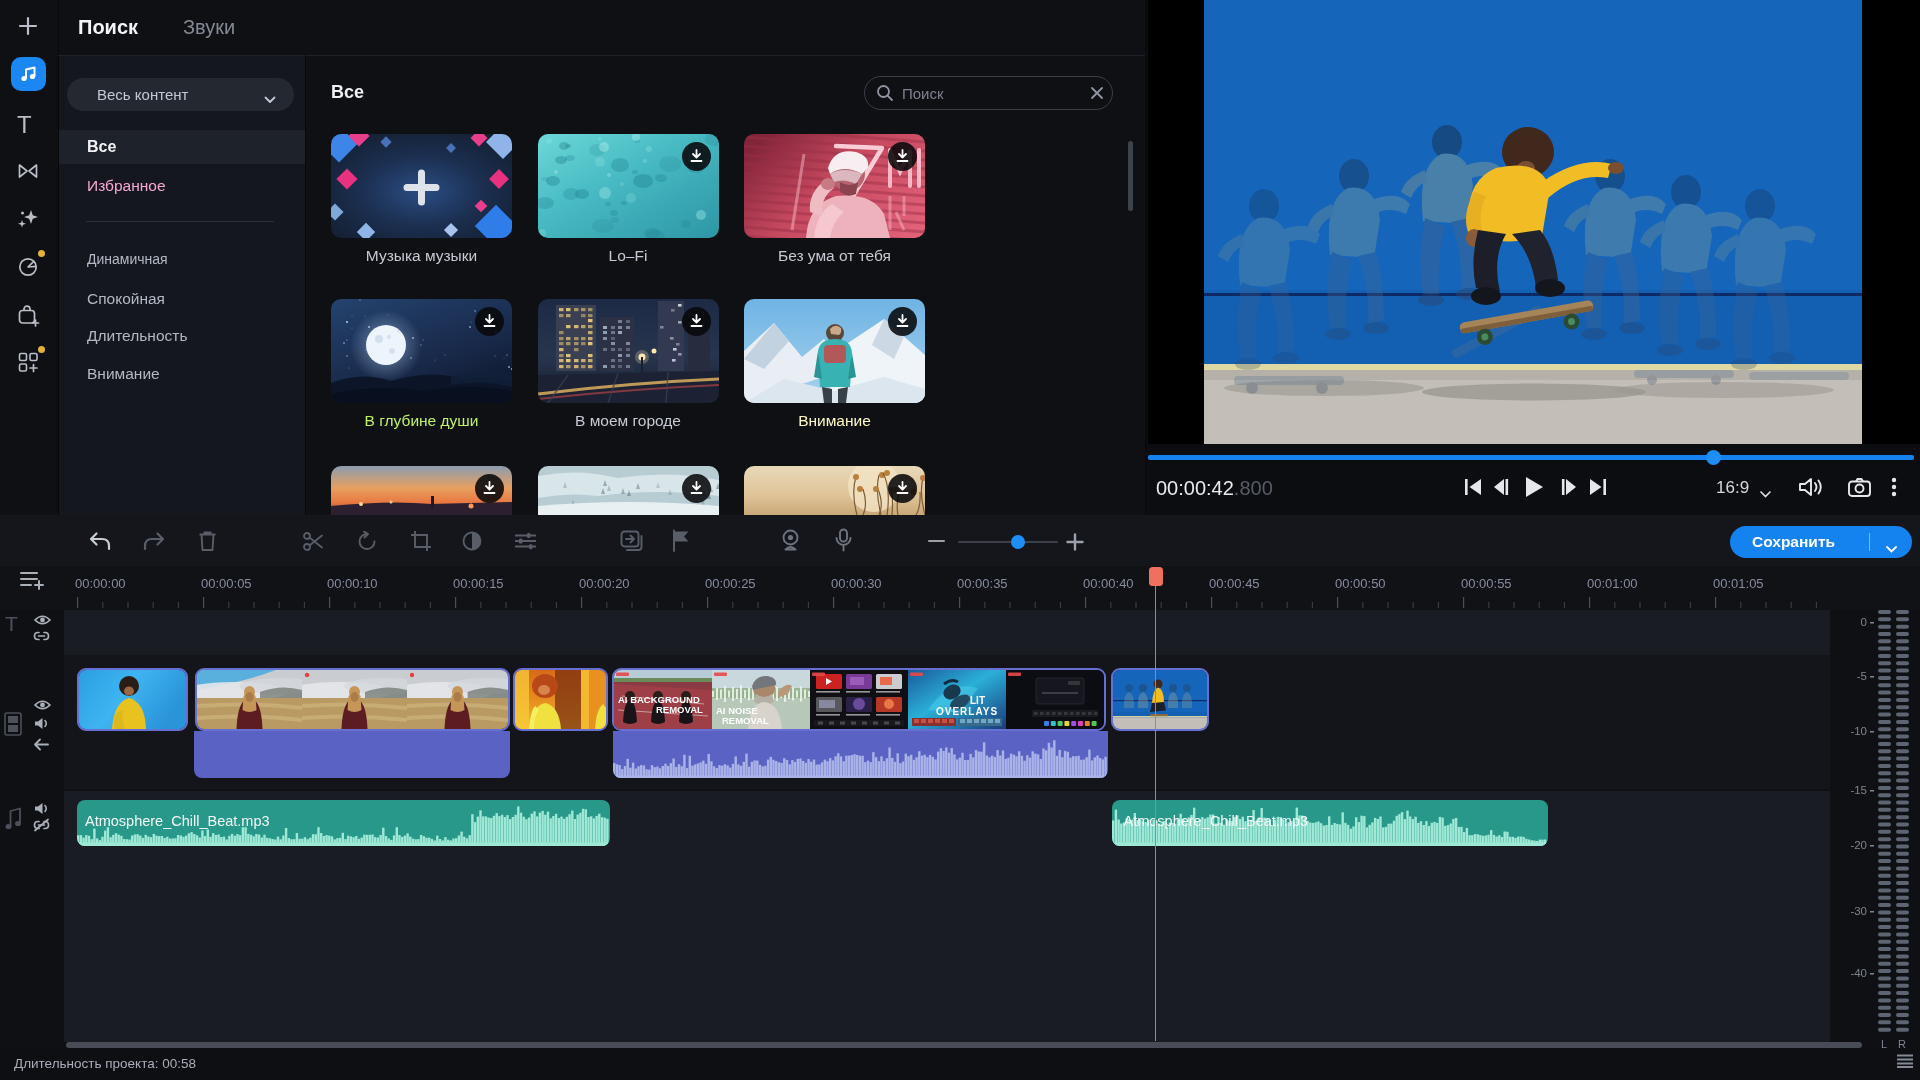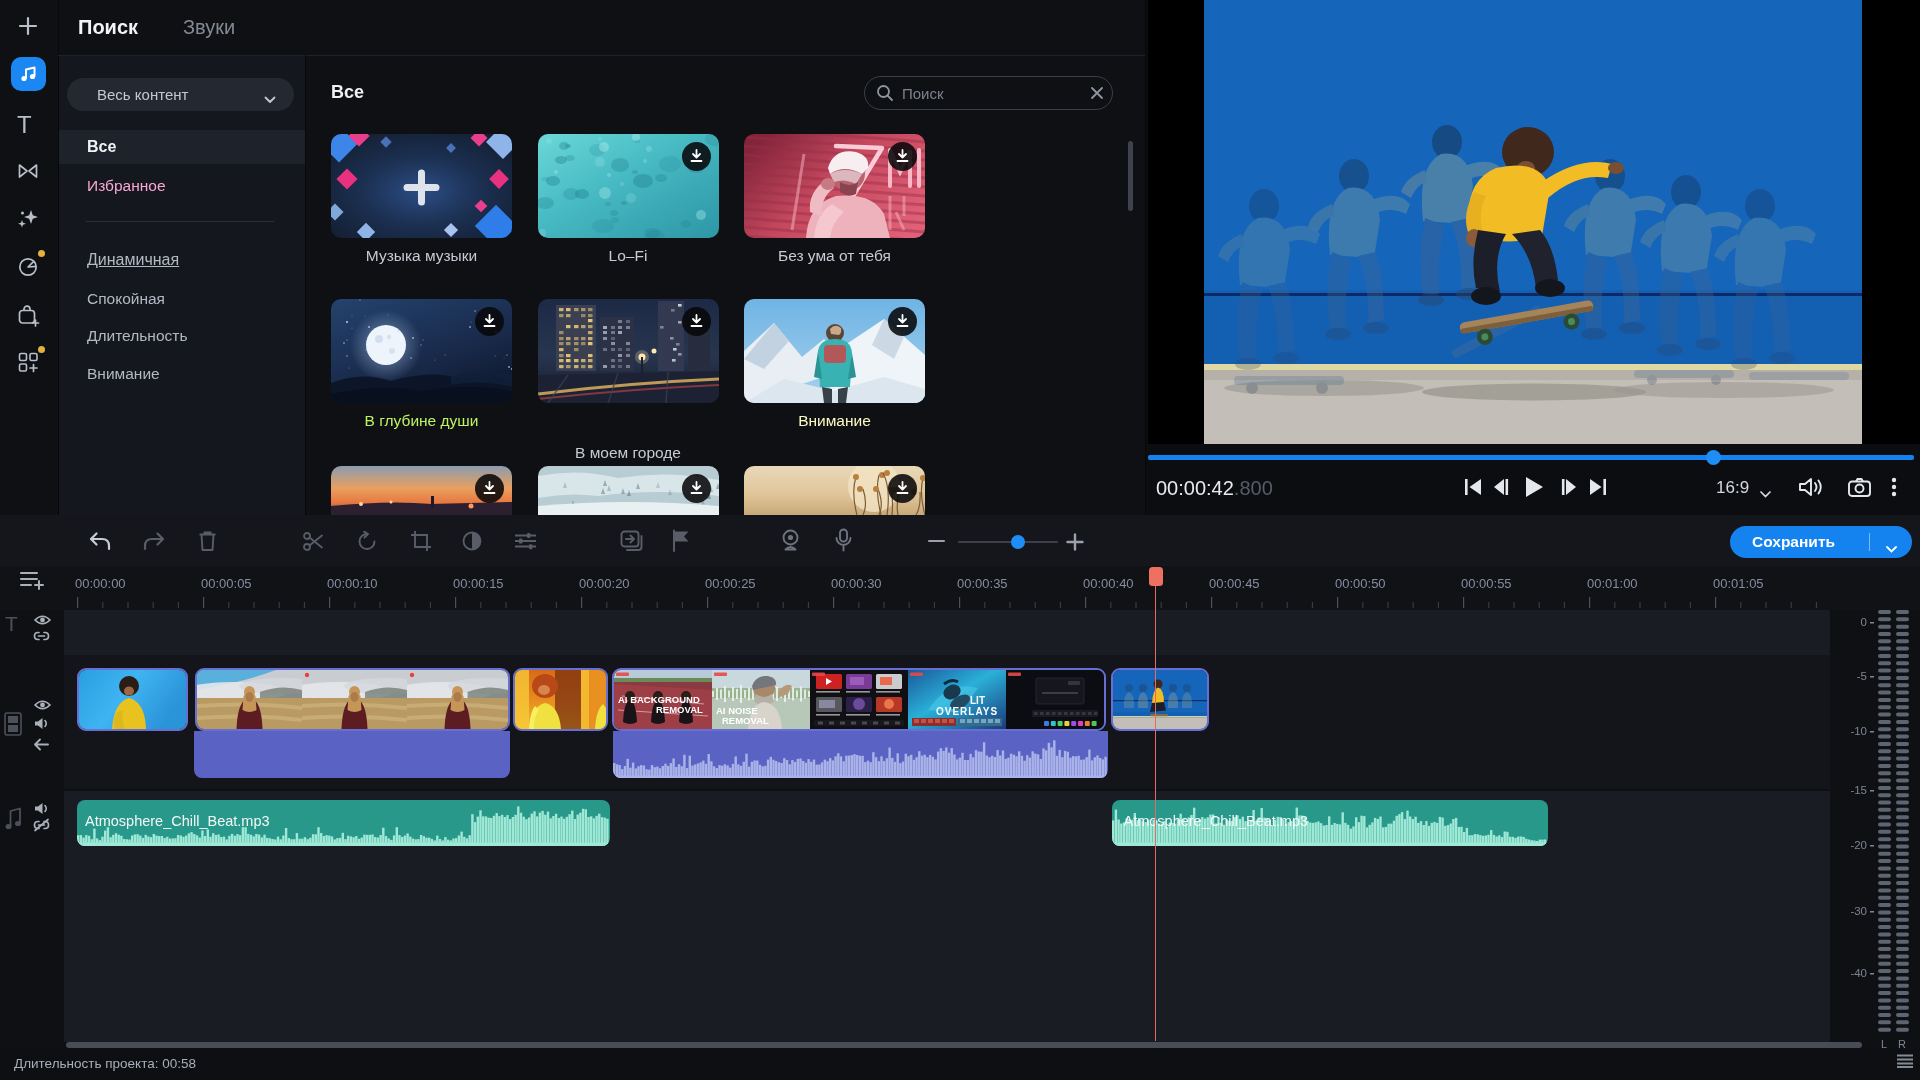--- a/index.html
+++ b/index.html
@@ -55,21 +55,21 @@
 <div class="abs" style="left:183px;top:16px;color:#848a95;font-size:20px;">Звуки</div>
 <div class="abs" style="left:67px;top:78px;width:227px;height:33px;background:#232831;border-radius:17px;"></div>
 <div class="abs" style="left:97px;top:86px;color:#c3c8d2;font-size:15px;">Весь контент</div>
 <div class="abs" style="left:264px;top:90px;"><svg width="12" height="8" viewBox="0 0 12 8" style="">
       <path d="M1.5 1.5 L6 6 L10.5 1.5" stroke="#c3c8d2" stroke-width="1.8" fill="none" stroke-linecap="round" stroke-linejoin="round"></path>
     </svg></div>
 <div class="abs" style="left:59px;top:130px;width:246px;height:34px;background:#1e222a;"></div>
 <div class="abs" style="left:87px;top:138px;color:#f0f2f5;font-size:16px;font-weight:bold;">Все</div>
 <div class="abs" style="left:87px;top:177px;color:#f9a8d4;font-size:15.5px;">Избранное</div>
 <div class="abs" style="left:86px;top:221px;width:188px;height:1px;background:#2b2f38;"></div>
-<div class="abs" style="left:87px;top:251px;color:#b3b9c4;font-size:16px;text-decoration:underline;">Динамичная</div>
+<div class="abs" style="left:87px;top:251px;color:#b3b9c4;font-size:14px;">Динамичная</div>
 <div class="abs" style="left:87px;top:290px;color:#b3b9c4;font-size:15.5px;">Спокойная</div>
 <div class="abs" style="left:87px;top:327px;color:#b3b9c4;font-size:15.5px;">Длительность</div>
 <div class="abs" style="left:87px;top:365px;color:#b3b9c4;font-size:15.5px;">Внимание</div>
 <div class="abs" style="left:331px;top:82px;color:#eef0f4;font-size:18px;font-weight:bold;">Все</div>
 <div class="abs" style="left:864px;top:76px;width:249px;height:34px;border:1.5px solid #3a3f49;border-radius:17px;"></div>
 <div class="abs" style="left:876px;top:84px;"><svg width="18" height="18" viewBox="0 0 18 18" style="">
       <circle cx="7.5" cy="7.5" r="5.5" fill="none" stroke="#9096a1" stroke-width="1.8"></circle>
       <path d="M11.6 11.6 L16 16" stroke="#9096a1" stroke-width="1.8" stroke-linecap="round"></path>
     </svg></div>
 <div class="abs" style="left:902px;top:85px;color:#7d828d;font-size:15px;">Поиск</div>
@@ -381,21 +381,21 @@
 <div class="abs" style="left:688.5px;top:314.0px;"><svg width="15" height="15" viewBox="0 0 15 15" style="">
       <path d="M7.5 1 V8 M4 5 L7.5 8.5 L11 5" stroke="#fff" stroke-width="1.8" fill="none" stroke-linecap="round" stroke-linejoin="round"></path>
       <path d="M2.5 12 H12.5" stroke="#fff" stroke-width="1.8" stroke-linecap="round"></path>
     </svg></div>
 <div class="abs" style="left:888.0px;top:307.0px;width:29px;height:29px;background:rgba(8,8,10,0.88);border-radius:50%;"></div>
 <div class="abs" style="left:895.0px;top:314.0px;"><svg width="15" height="15" viewBox="0 0 15 15" style="">
       <path d="M7.5 1 V8 M4 5 L7.5 8.5 L11 5" stroke="#fff" stroke-width="1.8" fill="none" stroke-linecap="round" stroke-linejoin="round"></path>
       <path d="M2.5 12 H12.5" stroke="#fff" stroke-width="1.8" stroke-linecap="round"></path>
     </svg></div>
 <div class="abs" style="left:331px;top:412px;width:181px;text-align:center;color:#bef264;font-size:15.5px;">В глубине души</div>
-<div class="abs" style="left:537.5px;top:412px;width:181px;text-align:center;color:#c6cad3;font-size:15.5px;margin-top:32px;">В моем городе</div>
+<div class="abs" style="left:537.5px;top:412px;width:181px;text-align:center;color:#c6cad3;font-size:15.5px;">В моем городе</div>
 <div class="abs" style="left:744px;top:412px;width:181px;text-align:center;color:#fef9c3;font-size:15.5px;">Внимание</div>
 <div class="abs" style="left:331px;top:466px;width:181px;height:49px;border-radius:10px 10px 0 0;overflow:hidden;"><svg width="181" height="49" viewBox="0 0 181 49">
       <defs>
         <linearGradient id="ss" x1="0" y1="0" x2="0" y2="1">
           <stop offset="0%" stop-color="#8a9cb0"></stop>
           <stop offset="45%" stop-color="#e8a060"></stop>
           <stop offset="75%" stop-color="#e87840"></stop>
           <stop offset="100%" stop-color="#5a3c48"></stop>
         </linearGradient>
       </defs>

